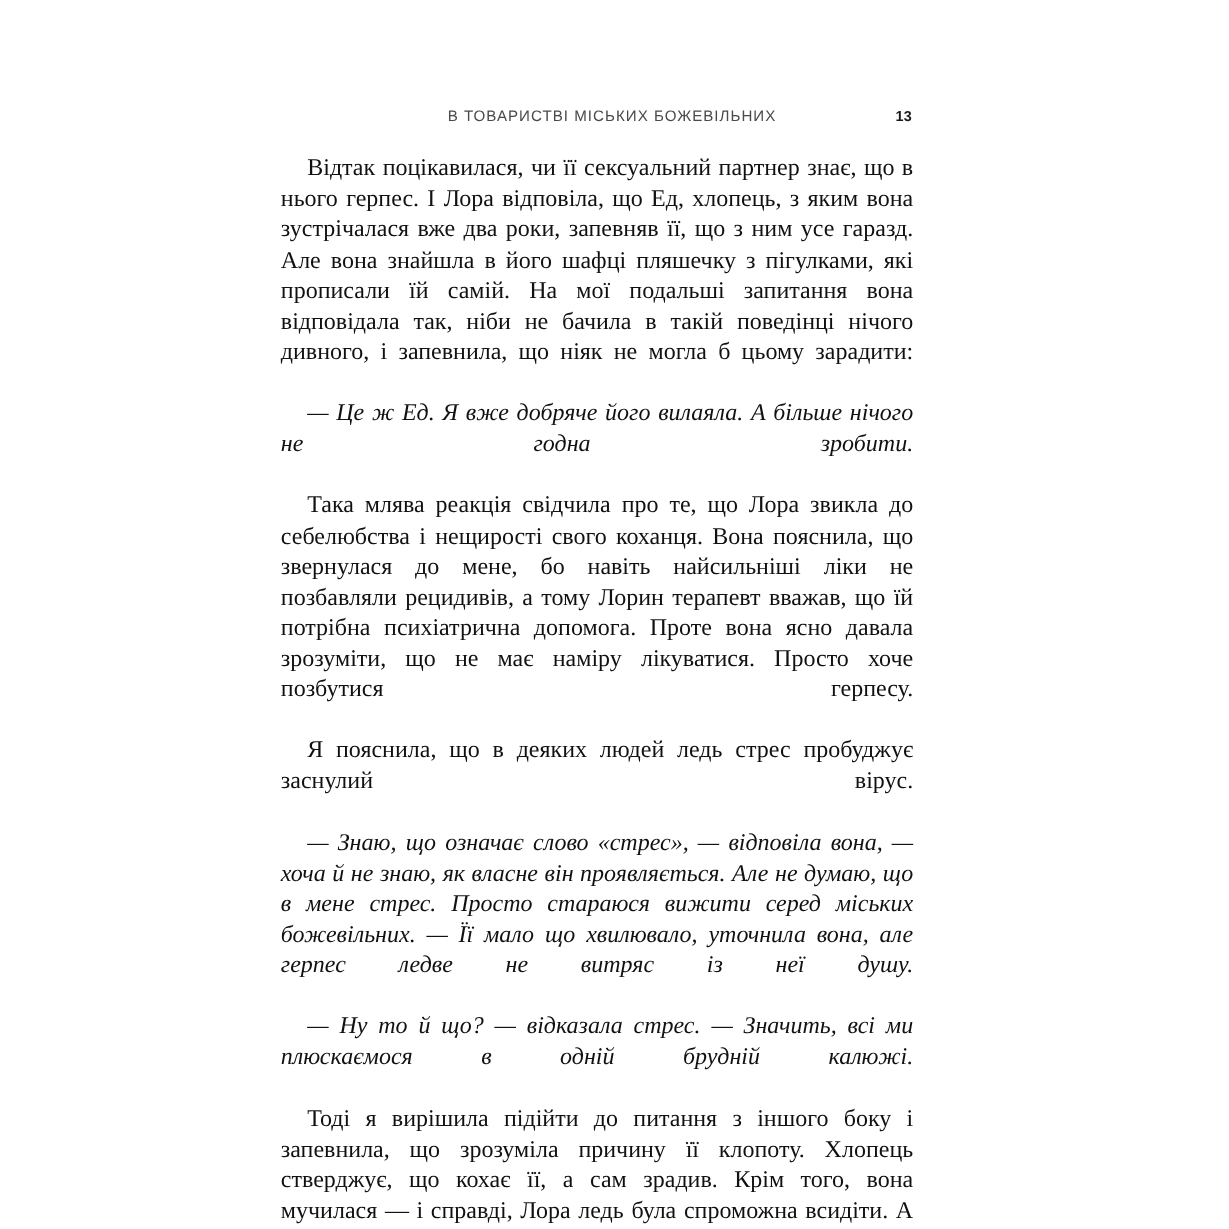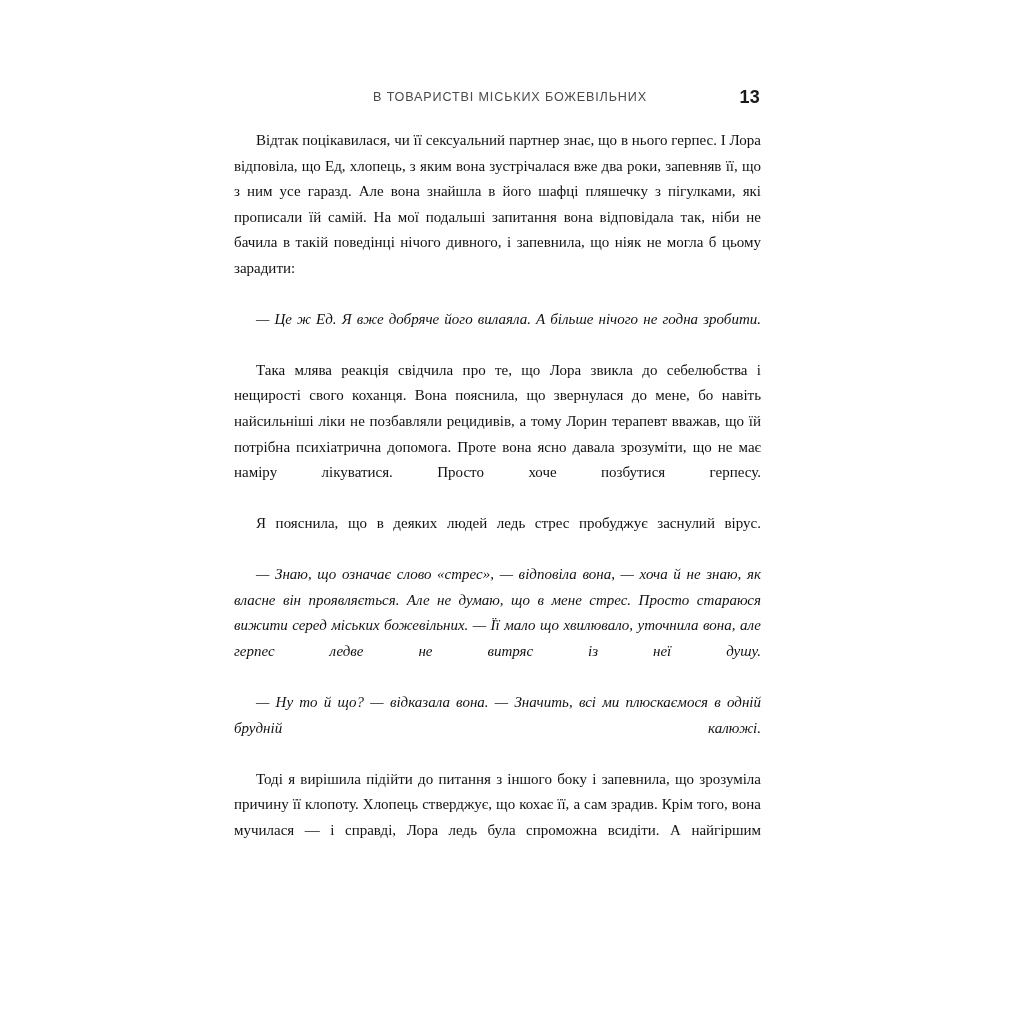--- a/index.html
+++ b/index.html
@@ -48,38 +48,38 @@
     padding-left: 26px;
     line-height: 1;
   }
 
   .running-head-folio {
     position: absolute;
     right: 0px;
     top: 50%;
     transform: translateY(-50%);
     font-family: "Liberation Sans", "DejaVu Sans", sans-serif;
-    font-size: 18px;
+    font-size: 12px;
     font-weight: 700;
     color: #1a1a1a;
     letter-spacing: 0.2px;
     line-height: 1;
   }
 
   
   .textblock {
     position: absolute;
     left: 234px;
     top: 128px;
     width: 527px;
   }
 
   .para {
     margin: 0;
-    font-size: 15px;
+    font-size: 20px;
     line-height: 25.55px;
     color: #111111;
     text-align: justify;
     text-justify: inter-word;
     text-indent: 22px;
     hyphens: none;
     word-spacing: 0px;
   }
 
   
@@ -104,17 +104,17 @@
     <span class="running-head-title">В ТОВАРИСТВІ МІСЬКИХ БОЖЕВІЛЬНИХ</span>
     <span class="running-head-folio">13</span>
   </div>
 
   <div class="textblock">
     <p class="para">Відтак поцікавилася, чи її сексуальний партнер знає, що в нього герпес. І Лора відповіла, що Ед, хлопець, з яким вона зустрічалася вже два роки, запевняв її, що з ним усе гаразд. Але вона знайшла в його шафці пляшечку з пігулками, які прописали їй самій. На мої подальші запитання вона відповідала так, ніби не бачила в такій поведінці нічого дивного, і запевнила, що ніяк не могла б цьому зарадити:</p>
     <p class="para dialogue">— Це ж Ед. Я вже добряче його вилаяла. А більше нічого не годна зробити.</p>
     <p class="para">Така млява реакція свідчила про те, що Лора звикла до себелюбства і нещирості свого коханця. Вона пояснила, що звернулася до мене, бо навіть найсильніші ліки не позбавляли рецидивів, а тому Лорин терапевт вважав, що їй потрібна психіатрична допомога. Проте вона ясно давала зрозуміти, що не має наміру лікуватися. Просто хоче позбутися герпесу.</p>
     <p class="para">Я пояснила, що в деяких людей ледь стрес пробуджує заснулий вірус.</p>
     <p class="para dialogue">— Знаю, що означає слово «стрес», — відповіла вона, — хоча й не знаю, як власне він проявляється. Але не думаю, що в мене стрес. Просто стараюся вижити серед міських божевільних. — Її мало що хвилювало, уточнила вона, але герпес ледве не витряс із неї душу.</p>
-    <p class="para dialogue">— Ну то й що? — відказала вона. — Значить, всі ми плюскаємося в одній брудній калюжі.</p>
+    <p class="para dialogue">— Ну то й що? — відказала стрес. — Значить, всі ми плюскаємося в одній брудній калюжі.</p>
     <p class="para">Тоді я вирішила підійти до питання з іншого боку і запевнила, що зрозуміла причину її клопоту. Хлопець стверджує, що кохає її, а сам зрадив. Крім того, вона мучилася — і справді, Лора ледь була спроможна всидіти. А найгіршим</p>
   </div>
 
 </div>
 
 </body></html>

